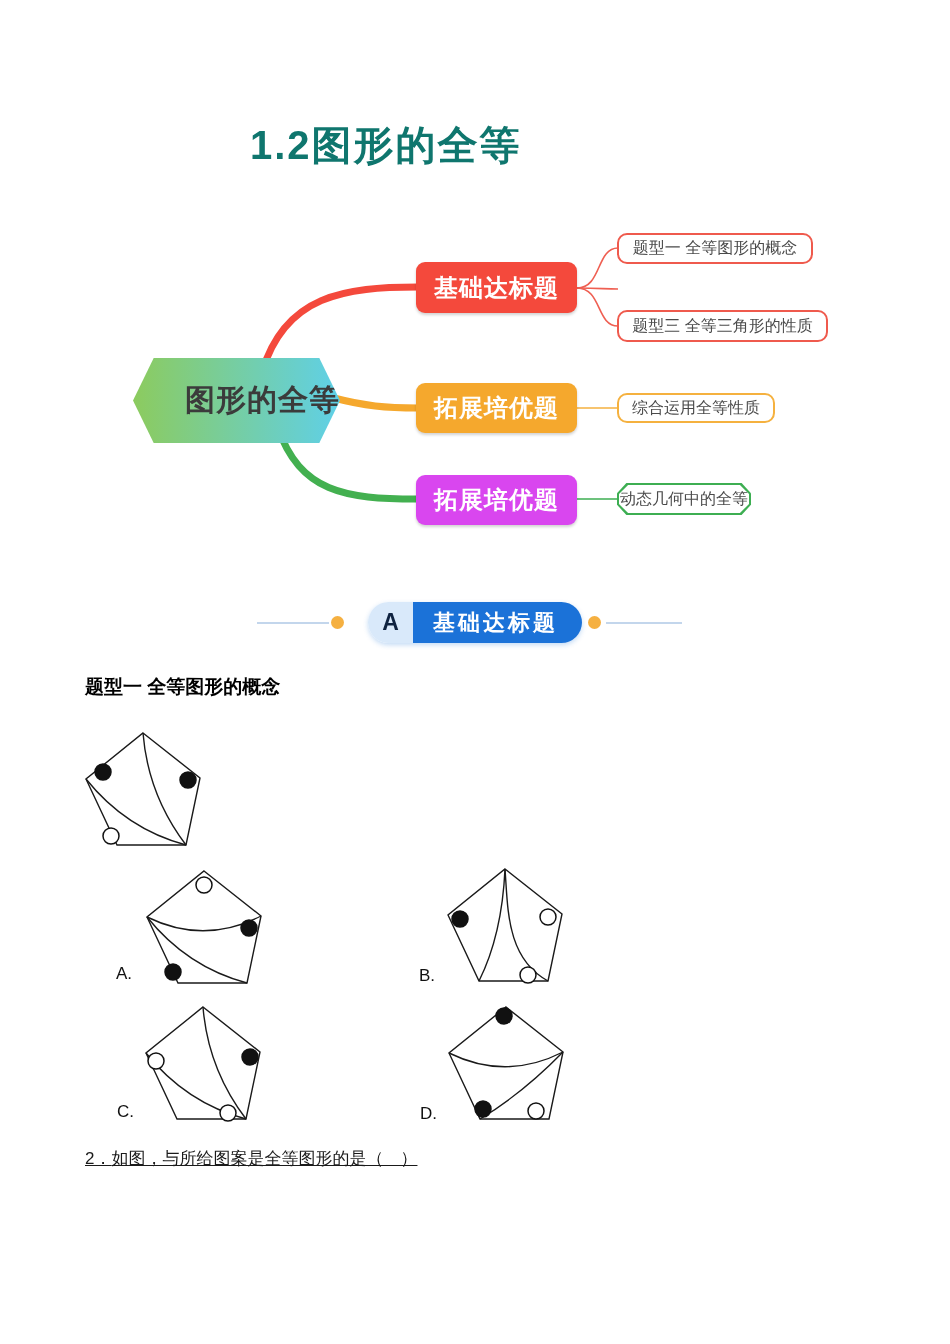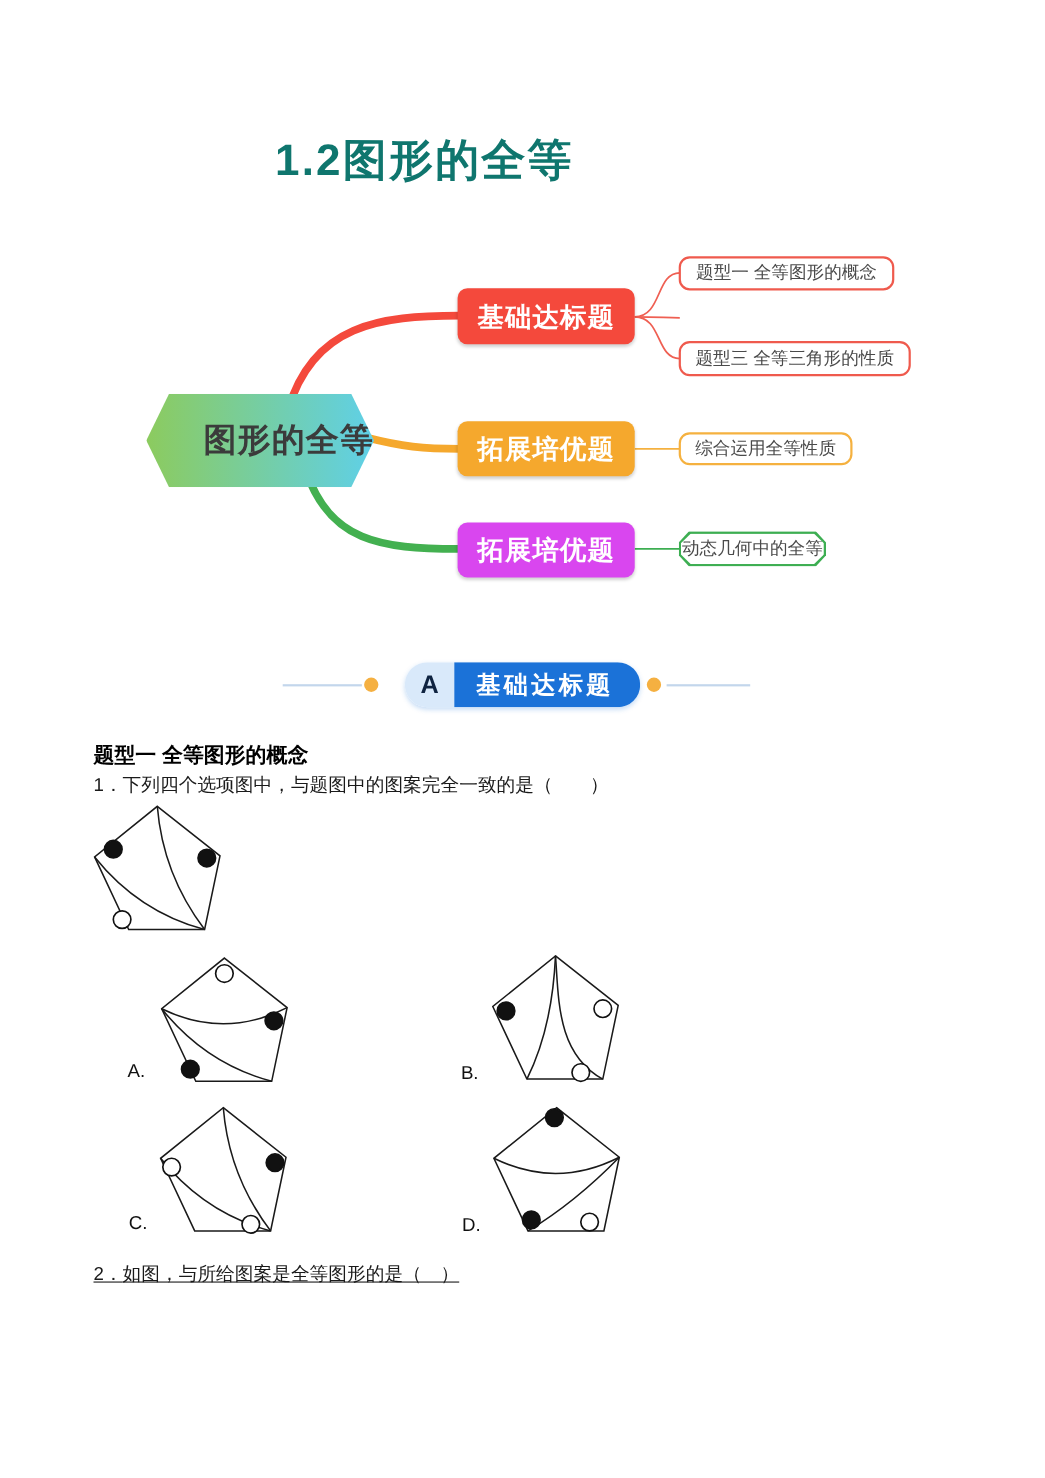--- a/index.html
+++ b/index.html
@@ -149,21 +149,20 @@
   <div class="rule-dot dot-left"></div>
   <div class="section-pill">
     <div class="pill-letter">A</div>
     <div class="pill-label">基础达标题</div>
   </div>
   <div class="rule-dot dot-right"></div>
   <div class="rule rule-right"></div>
 
   <div class="heading1">题型一 全等图形的概念</div>
 
-  <div class="qline q1"><span class="qnum">1．</span><span>下列四个选项图中，与题图中的图案完全一致的是（　　）</span></div>
 
   <svg class="fig fig-problem" width="130" height="120" viewBox="0 0 130 120">
       <path d="M65,6 L122,51 L108,118 L39,118 L8,52 Z" fill="none" stroke="#1a1a1a" stroke-width="1.4"></path>
       <path d="M65,6 Q70,68 108,118" fill="none" stroke="#1a1a1a" stroke-width="1.4"></path>
       <path d="M8,52 Q48,102 108,118" fill="none" stroke="#1a1a1a" stroke-width="1.4"></path>
       <circle cx="25" cy="45" r="8" fill="#111" stroke="#111" stroke-width="1.5"></circle>
       <circle cx="110" cy="53" r="8" fill="#111" stroke="#111" stroke-width="1.5"></circle>
       <circle cx="33" cy="109" r="8" fill="#fff" stroke="#111" stroke-width="1.5"></circle>
     </svg>
 

